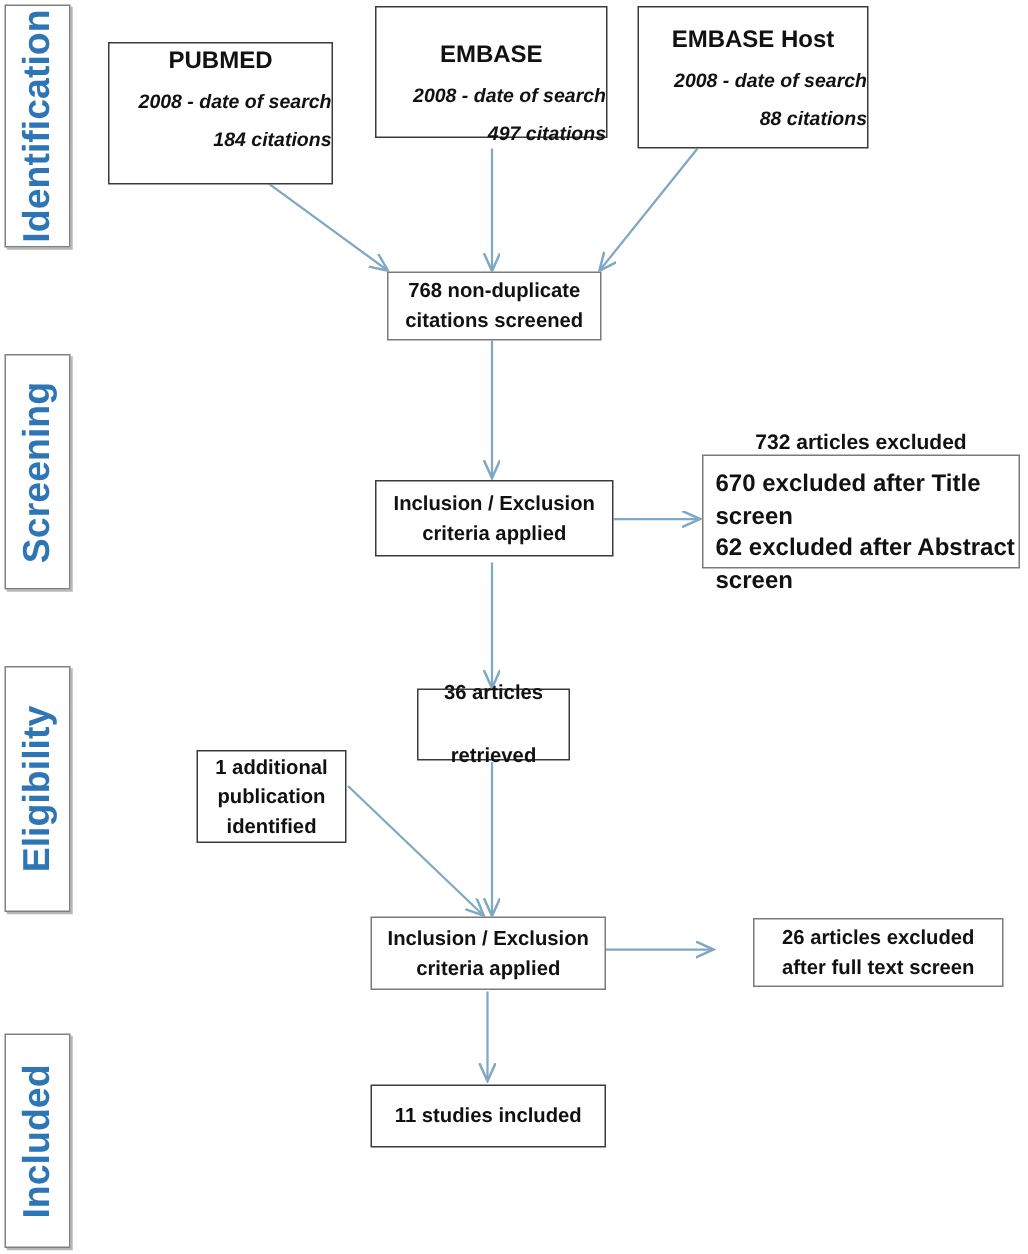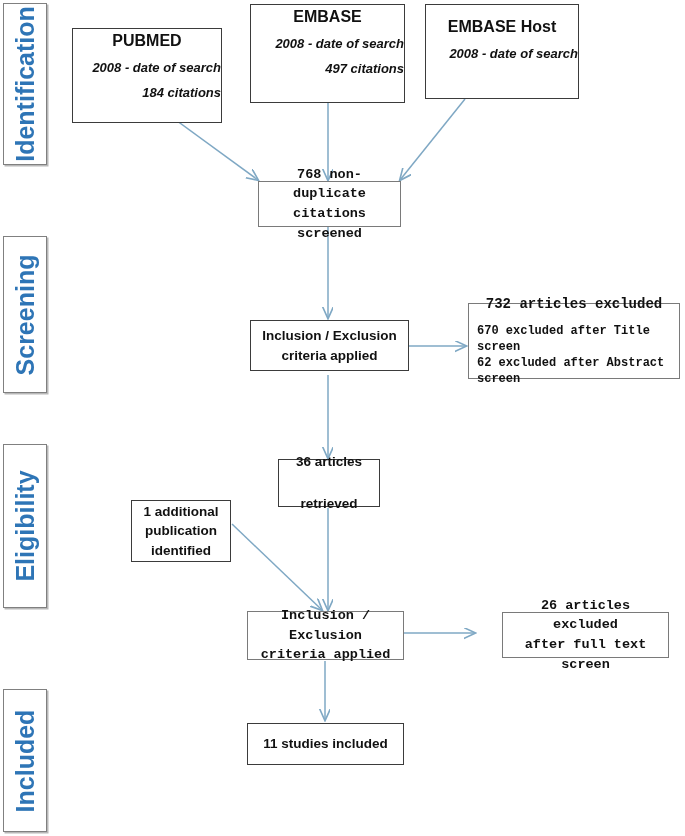--- a/index.html
+++ b/index.html
@@ -47,21 +47,20 @@
     display: flex;
     flex-direction: column;
     justify-content: center;
     color: #111111;
     font-weight: bold;
     font-size: 13.5px;
     line-height: 1.45;
   }
   .node.gray {
     border: 1.6px solid #7a7a7a;
-    font-family: Liberation Mono, monospace;
   }
   .node .ln {
     display: block;
     padding: 0 8px;
   }
   .node.center .ln { text-align: center; }
   .node.left .ln   { text-align: center; }
 
   
   .db-title {
@@ -79,21 +78,21 @@
     font-style: italic;
   }
 
   .excl-title {
     font-size: 14px;
     font-weight: bold;
     text-align: center;
     padding-bottom: 8px;
   }
   .excl-line {
-    font-size: 12px;
+    font-size: 16px;
     font-weight: bold;
     text-align: left;
     padding-left: 8px;
     line-height: 1.35;
   }
 
   
   #connectors {
     position: absolute;
     left: 0;
@@ -153,29 +152,30 @@
   <div class="phase-box" style="left:3px; top:689px; width:44px; height:143px;">
     <span class="phase-label">Included</span>
   </div>
 
   <div class="node" style="left:72px; top:4px; width:150px; height:95px; justify-content:flex-start; padding-top:0;margin-top:24px;">
     <span class="db-title">PUBMED</span>
     <span class="db-line">2008 - date of search</span>
     <span class="db-line">184 citations</span>
   </div>
 
-  <div class="node" style="left:250px; top:4px; width:155px; height:99px; justify-content:flex-start; padding-top:0;">
+  <div class="node" style="left:250px; top:4px; width:155px; height:88px; justify-content:flex-start; padding-top:20px;">
     <span class="db-title">EMBASE</span>
     <span class="db-line">2008 - date of search</span>
     <span class="db-line">497 citations</span>
   </div>
 
   <div class="node" style="left:425px; top:4px; width:154px; height:95px; justify-content:flex-start; padding-top:10px;">
     <span class="db-title">EMBASE Host</span>
     <span class="db-line">2008 - date of search</span>
+    <span class="db-line">88 citations</span>
   </div>
 
   <div class="node gray center" style="left:258px; top:181px; width:143px; height:46px;">
     <span class="ln">768 non-duplicate</span>
     <span class="ln">citations screened</span>
   </div>
 
   <div class="node center" style="left:250px; top:320px; width:159px; height:51px;">
     <span class="ln">Inclusion / Exclusion</span>
     <span class="ln">criteria applied</span>

